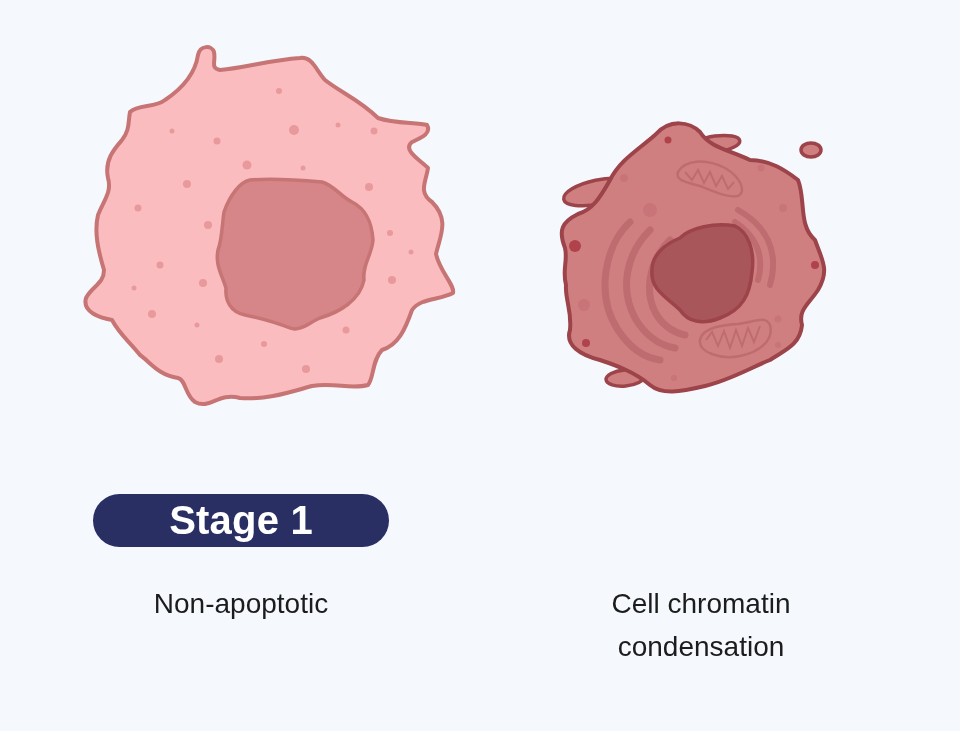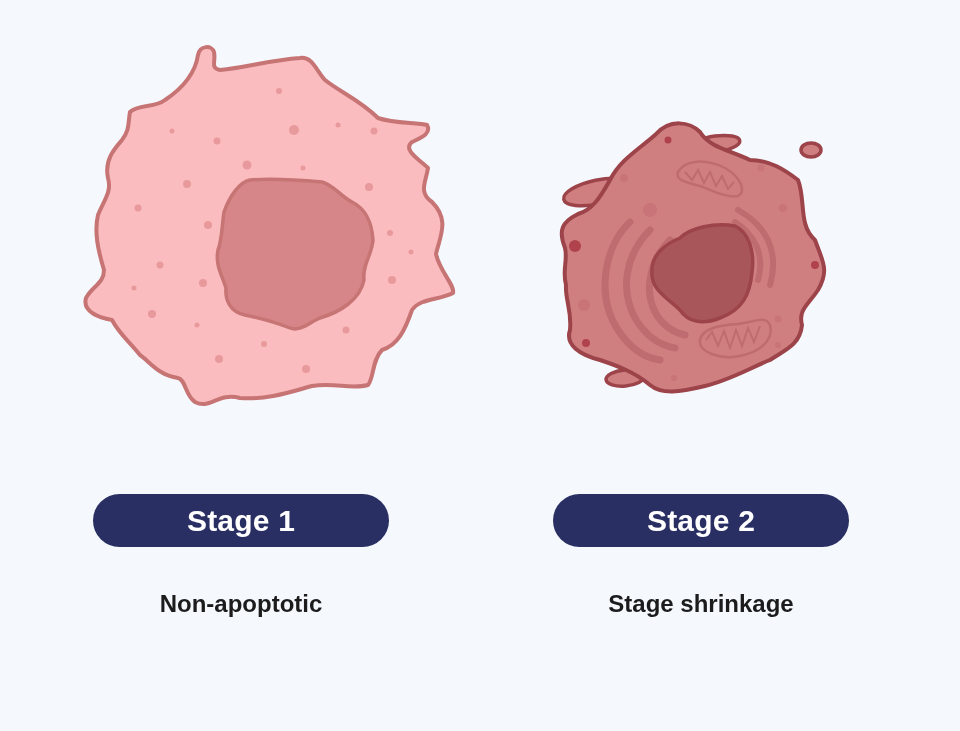--- a/index.html
+++ b/index.html
@@ -31,36 +31,36 @@
     }
     .stage-pill {
       position: absolute;
       top: 494px;
       height: 53px;
       width: 296px;
       border-radius: 27px;
       background: #292f63;
       color: #ffffff;
       font-weight: bold;
-      font-size: 30px;
+      font-size: 40px;
       display: flex;
       align-items: center;
       justify-content: center;
       letter-spacing: 0.2px;
     }
     .panel.left .stage-pill { left: 93px; }
     .panel.right .stage-pill { left: 73px; }
     .caption {
       position: absolute;
       top: 582px;
       width: 300px;
       text-align: center;
       color: #1c1c1c;
-      font-weight: bold;
-      font-size: 24px;
+      font-weight: normal;
+      font-size: 28px;
       line-height: 43px;
     }
     .panel.left .caption { left: 91px; }
     .panel.right .caption { left: 71px; }
     .caption span { display: block; }
   </style>
 </head>
 <body>
 
 <div class="panel left">
@@ -213,17 +213,17 @@
       <circle cx="104" cy="305" r="6" fill="#c97478"></circle>
       <circle cx="144" cy="178" r="4" fill="#c97478"></circle>
       <circle cx="281" cy="168" r="3.5" fill="#c97478"></circle>
       <circle cx="303" cy="208" r="4" fill="#c97478"></circle>
       <circle cx="298" cy="319" r="3.5" fill="#c97478"></circle>
       <circle cx="298" cy="345" r="3" fill="#c97478"></circle>
       <circle cx="194" cy="378" r="3" fill="#c97478"></circle>
     </g>
   </svg>
 
-  <div class="stage-pill">Stage 2</div>
   <div class="caption">
-    <span>Stage shrinkage</span>
+    <span>Cell chromatin</span>
+    <span>condensation</span>
   </div>
 </div>
 
 </body></html>

